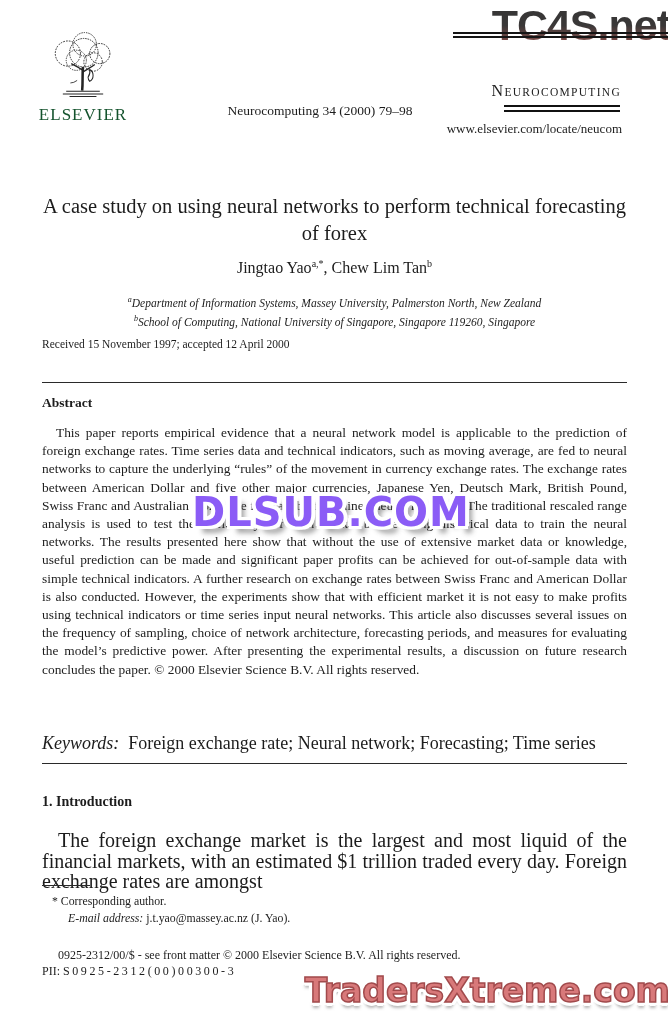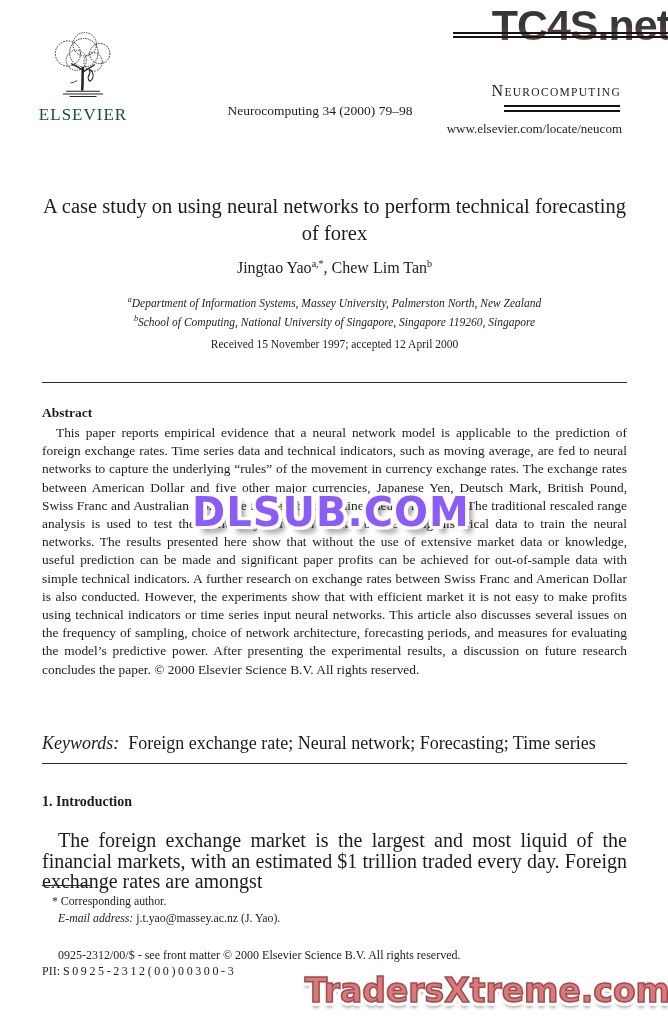--- a/index.html
+++ b/index.html
@@ -43,43 +43,43 @@
     position:absolute;top:105px;right:48px;width:116px;height:3px;
     border-top:2px solid #111;border-bottom:2px solid #111;
   }
   .website{position:absolute;top:121px;right:46px;font-size:13px;}
   
   .title{position:absolute;left:42px;top:193px;width:585px;text-align:center;font-size:20.5px;line-height:27px;}
   .authors{position:absolute;left:42px;top:258px;width:585px;text-align:center;font-size:16px;}
   .authors sup{font-size:10px;}
   .affiliations{position:absolute;left:42px;top:292px;width:585px;text-align:center;font-style:italic;font-size:11.5px;line-height:15.5px;}
   .affiliations sup{font-size:8px;font-style:italic;}
-  .received{position:absolute;left:42px;top:338px;width:585px;text-align:center;font-size:11.5px;}
+  .received{position:absolute;left:42px;top:338px;width:585px;text-align:left;font-size:11.5px;}
   
   .rule{position:absolute;left:42px;width:585px;border-top:1.5px solid #2a2a2a;}
   .rule.r1{top:382px;}
   .rule.r2{top:763px;}
   .footnote-rule{position:absolute;left:42px;top:885px;width:48px;border-top:1.5px solid #2a2a2a;}
   
-  .abstract-heading{position:absolute;left:42px;top:405px;font-size:13.5px;font-weight:bold;}
+  .abstract-heading{position:absolute;left:42px;top:395px;font-size:13.5px;font-weight:bold;}
   .abstract-body{
     position:absolute;left:42px;top:424px;width:585px;
     font-size:13.4px;line-height:18.2px;text-align:justify;text-indent:14px;
   }
   .keywords{position:absolute;left:42px;top:733px;width:585px;font-size:18px;}
   .keywords .kw-label{font-style:italic;}
   
   .section-heading{position:absolute;left:42px;top:794px;font-size:14px;font-weight:bold;}
   .section-body{
     position:absolute;left:42px;top:830px;width:585px;
     font-size:20px;line-height:20.5px;text-align:justify;text-indent:16px;
   }
   
   .footnote1{position:absolute;left:52px;top:894px;font-size:11.8px;}
-  .footnote2{position:absolute;left:58px;top:911px;font-size:11.8px;}
+  .footnote2{position:absolute;left:68px;top:911px;font-size:11.8px;}
   .footnote2 .em-label{font-style:italic;}
   
   .imprint1{position:absolute;left:42px;top:948px;font-size:12px;margin-left:16px;}
   .imprint2{position:absolute;left:42px;top:964px;font-size:12px;}
   .imprint2 .pii-value{letter-spacing:2.6px;}
   
   .wm-dlsub{
     position:absolute;left:192px;top:489px;
     font-family:"DejaVu Sans","Liberation Sans",sans-serif;
     font-weight:bold;font-size:40px;letter-spacing:1px;

